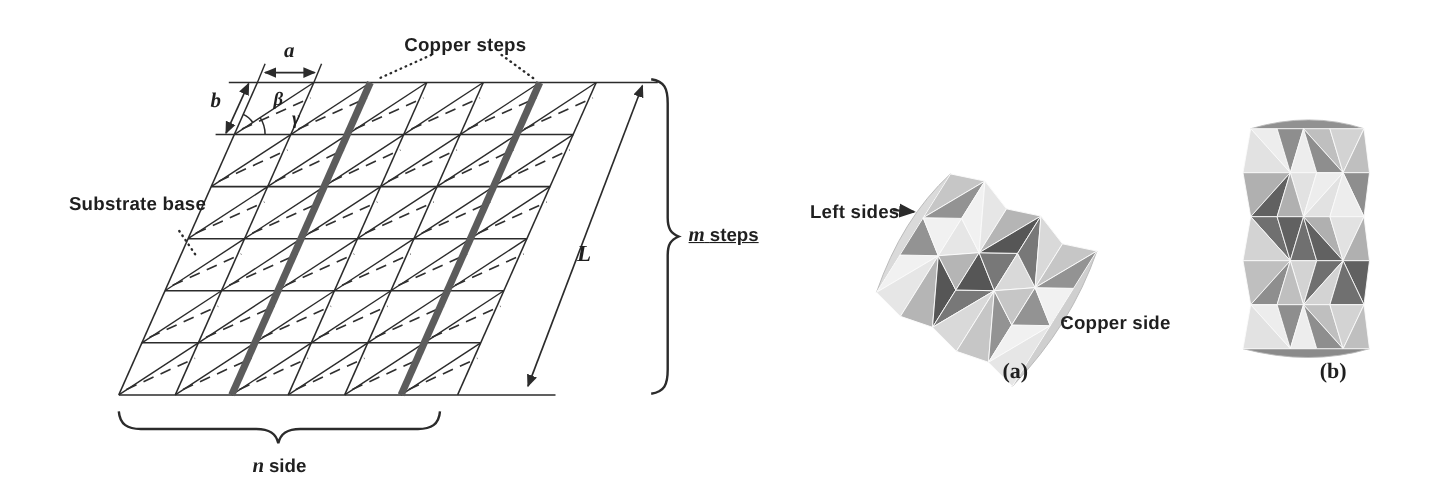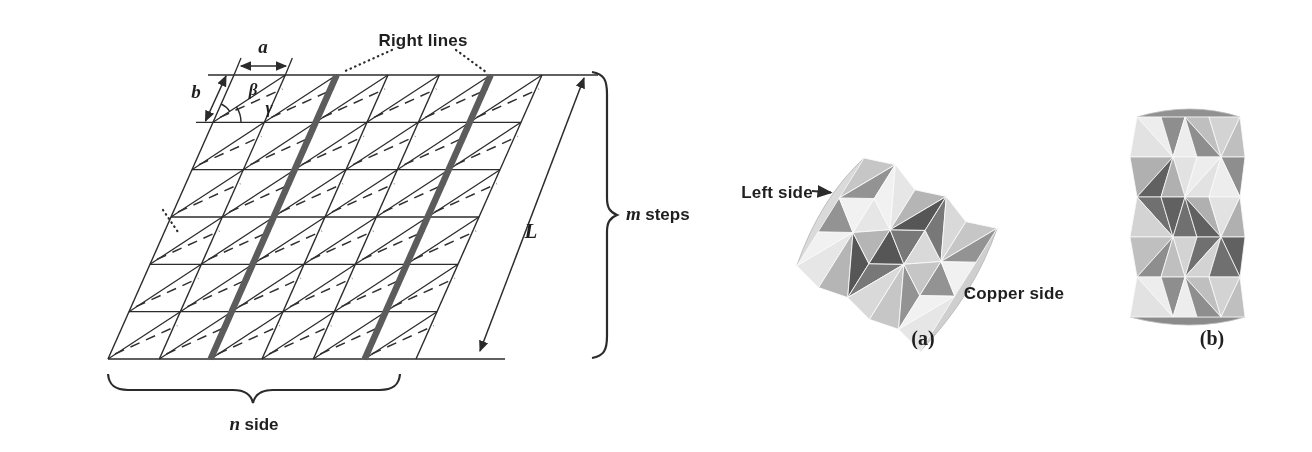--- a/index.html
+++ b/index.html
@@ -1,20 +1,20 @@
 <!DOCTYPE html>
 <html><head>
 <meta charset="utf-8">
 <style>
   html,body{margin:0;padding:0;background:#fff;}
   .fig{position:relative;width:1312px;height:452px;background:#fff;overflow:hidden;
        font-family:"Liberation Sans",sans-serif;}
   .fig svg{position:absolute;left:0;top:0;}
   .lbl{position:absolute;transform:translate(-50%,-50%);white-space:nowrap;color:#1f1f1f;}
-  .lbl.left-anchor{transform:translate(0,-50%);}
+  .lbl.left-anchor{transform:translate(0,-50%);text-decoration:underline;}
   .b17{font-weight:700;font-size:17px;letter-spacing:.2px;}
   .var{font-family:"Liberation Serif",serif;font-style:italic;font-weight:700;font-size:19px;}
   .var-sm{font-family:"Liberation Serif",serif;font-style:italic;font-weight:700;font-size:17px;}
   .var-lg{font-family:"Liberation Serif",serif;font-style:italic;font-weight:700;font-size:21px;}
   .cap{font-family:"Liberation Serif",serif;font-weight:700;font-size:20px;}
   .mixed .unit{font-weight:700;font-size:17px;font-family:"Liberation Sans",sans-serif;}
 </style>
 </head>
 <body>
 
@@ -202,33 +202,34 @@
         <polygon points="-54,60 -18,100 -61,100" fill="#e2e2e2" stroke="#fafafa" stroke-width="0.8" stroke-linejoin="round"></polygon>
         <polygon points="-30,60 -6,60 -18,100" fill="#8e8e8e" stroke="#fafafa" stroke-width="0.8" stroke-linejoin="round"></polygon>
         <polygon points="-6,60 6,100 -18,100" fill="#ededed" stroke="#fafafa" stroke-width="0.8" stroke-linejoin="round"></polygon>
         <polygon points="-6,60 18,60 30,100" fill="#bfbfbf" stroke="#fafafa" stroke-width="0.8" stroke-linejoin="round"></polygon>
         <polygon points="-6,60 30,100 6,100" fill="#8e8e8e" stroke="#fafafa" stroke-width="0.8" stroke-linejoin="round"></polygon>
         <polygon points="18,60 49,60 30,100" fill="#d3d3d3" stroke="#fafafa" stroke-width="0.8" stroke-linejoin="round"></polygon>
         <polygon points="49,60 54,100 30,100" fill="#bfbfbf" stroke="#fafafa" stroke-width="0.8" stroke-linejoin="round"></polygon>
       </g>
     </svg>
 
-  <div class="lbl b17" style="left:423px;top:41px">Right lines</div>
+  <div class="lbl b17" style="left:423px;top:41px">Copper steps</div>
+  <div class="lbl b17" style="left:125px;top:186px">Substrate base</div>
   <div class="lbl var" style="left:263px;top:47px">a</div>
   <div class="lbl var" style="left:196px;top:92px">b</div>
   <div class="lbl var-sm" style="left:253px;top:90px">β</div>
   <div class="lbl var-sm" style="left:269px;top:108px">γ</div>
   <div class="lbl var-lg" style="left:531px;top:231px">L</div>
 
   <div class="lbl left-anchor mixed" style="left:626px;top:214px">
     <span class="var">m</span>
     <span class="unit">steps</span>
   </div>
   <div class="lbl mixed" style="left:254px;top:424px">
     <span class="var">n</span>
     <span class="unit">side</span>
   </div>
 
-  <div class="lbl b17" style="left:777px;top:193px">Left side</div>
+  <div class="lbl b17" style="left:777px;top:193px">Left sides</div>
   <div class="lbl b17" style="left:1014px;top:294px">Copper side</div>
   <div class="lbl cap" style="left:923px;top:338px">(a)</div>
   <div class="lbl cap" style="left:1212px;top:338px">(b)</div>
 </div>
 
 </body></html>

